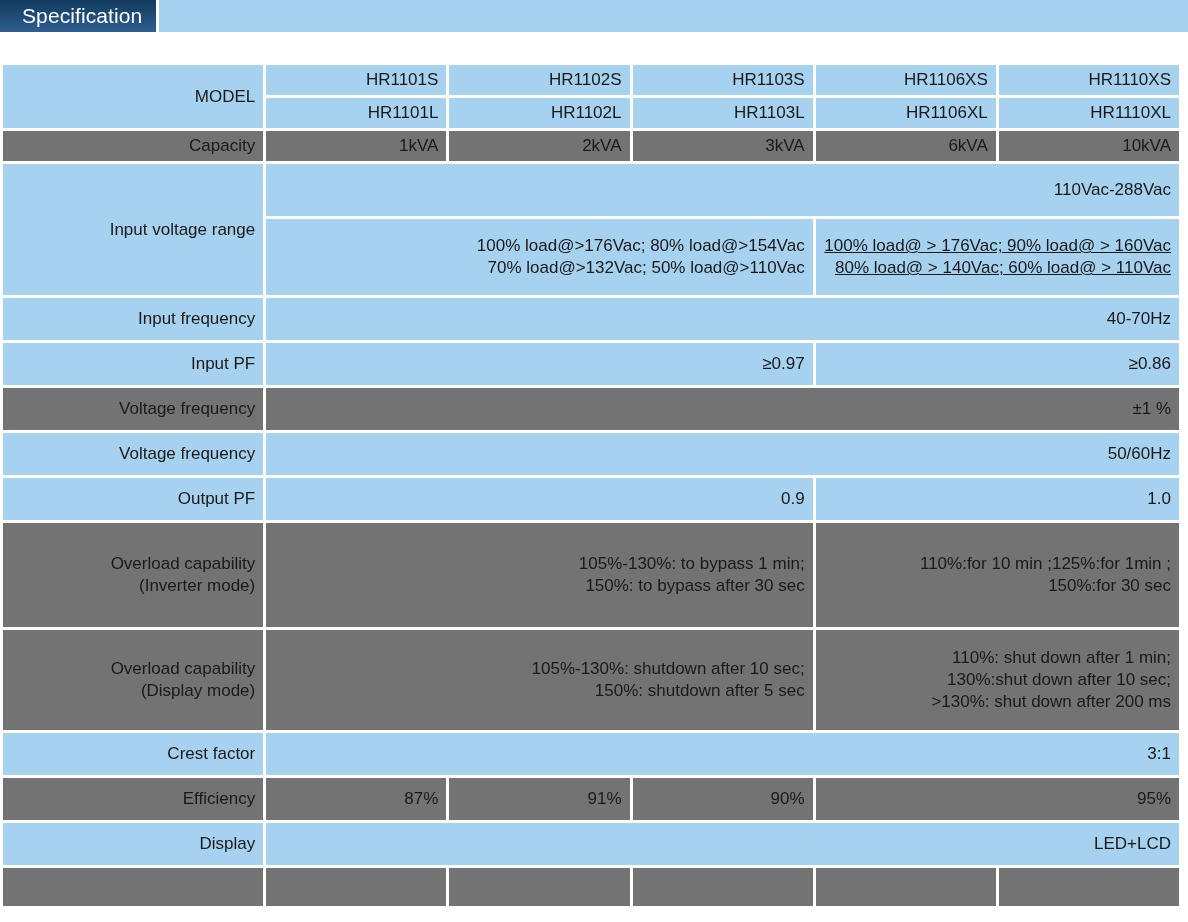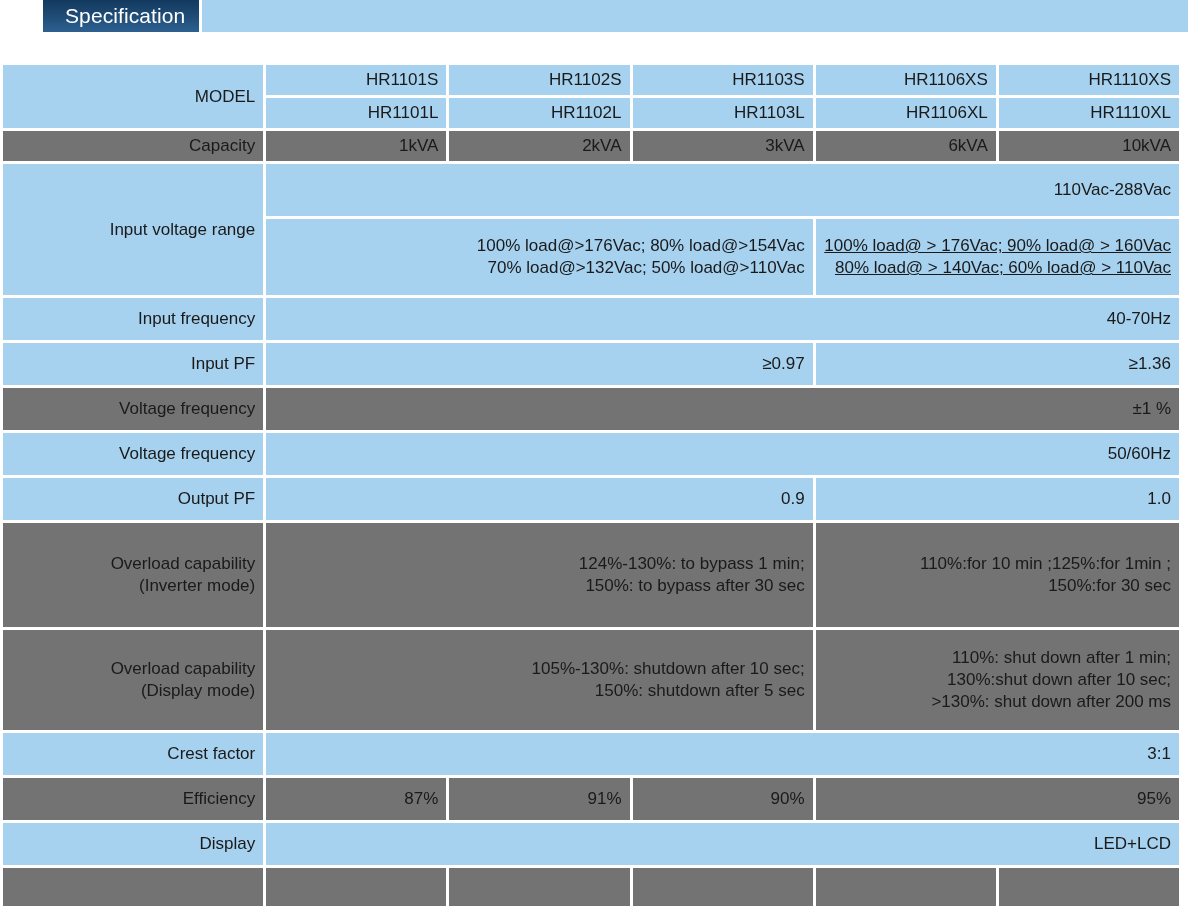--- a/index.html
+++ b/index.html
@@ -14,21 +14,20 @@
     font-family: "Liberation Sans", sans-serif;
     color: #1a1a1a;
   }
 
   
   #banner-row {
     display: flex;
     align-items: stretch;
     height: 32px;
     margin: 0;
-    padding-left: 43px;
   }
   #banner-tab {
     background: linear-gradient(to bottom, #13395f 0%, #1e4a73 45%, #2d6090 100%);
     color: #ffffff;
     font-size: 21px;
     line-height: 32px;
     padding: 0 14px 0 22px;
     white-space: nowrap;
     letter-spacing: 0.1px;
   }
@@ -138,21 +137,21 @@
     </tr>
 
     <tr>
       <td class="label">Input frequency</td>
       <td colspan="5" style="height:34px">40-70Hz</td>
     </tr>
 
     <tr>
       <td class="label">Input PF</td>
       <td colspan="3" style="height:34px">≥0.97</td>
-      <td colspan="2">≥1.36</td>
+      <td colspan="2">≥0.86</td>
     </tr>
 
     <tr>
       <td class="label lite">Voltage frequency</td>
       <td colspan="5" class="lite" style="height:34px">±1 %</td>
     </tr>
 
     <tr>
       <td class="label">Voltage frequency</td>
       <td colspan="5" style="height:34px">50/60Hz</td>
@@ -163,21 +162,21 @@
       <td colspan="3" style="height:34px">0.9</td>
       <td colspan="2">1.0</td>
     </tr>
 
     <tr>
       <td class="label lite">
         <div>Overload capability</div>
         <div>(Inverter mode)</div>
       </td>
       <td colspan="3" class="lite ml" style="height:96px">
-        <div>124%-130%: to bypass 1 min;</div>
+        <div>105%-130%: to bypass 1 min;</div>
         <div>150%: to bypass after 30 sec</div>
       </td>
       <td colspan="2" class="lite ml">
         <div>110%:for 10 min ;125%:for 1min ;</div>
         <div>150%:for 30 sec</div>
       </td>
     </tr>
 
     <tr>
       <td class="label lite">

